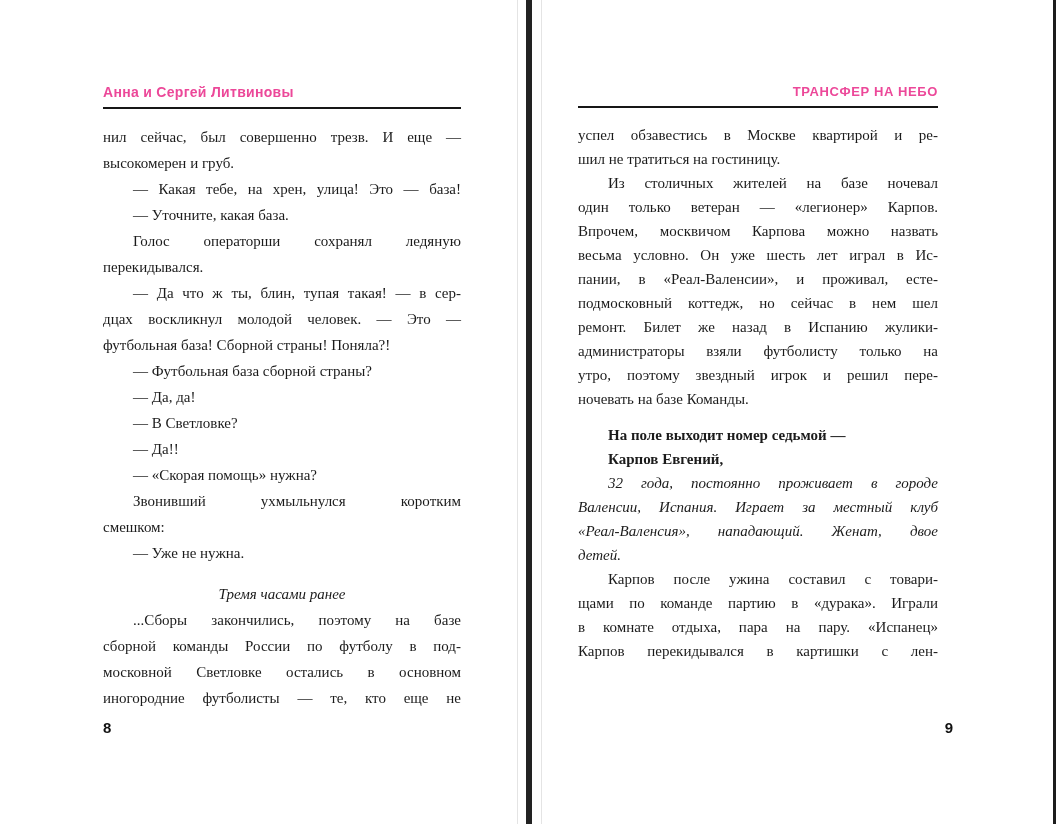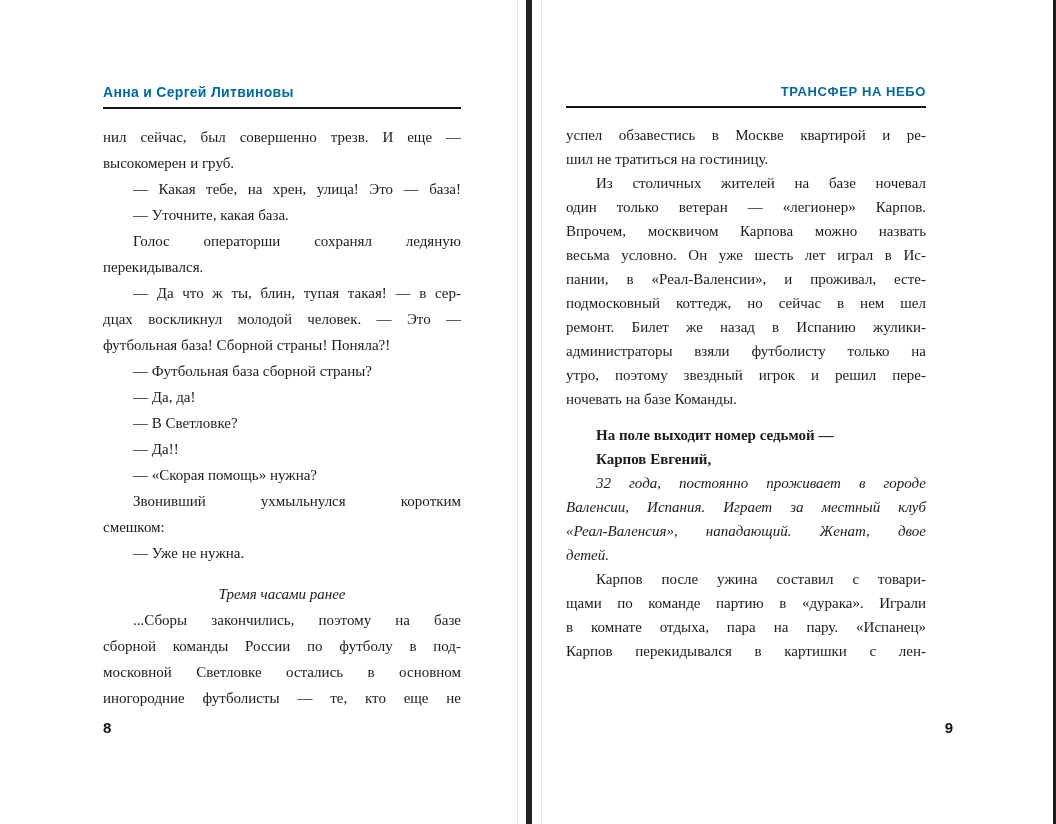--- a/index.html
+++ b/index.html
@@ -20,27 +20,27 @@
     left:526px; width:6px;
     background:#222222;
   }
   #right-edge-bar {
     position:absolute; top:0; bottom:0;
     right:0; width:3px;
     background:#1d1d1d;
   }
   .page { position:absolute; top:84px; }
   #page-left  { left:103px; width:358px; }
-  #page-right { left:566px; width:360px; }
+  #page-right { left:578px; width:360px; }
   .running-header {
     font-family:"Liberation Sans", sans-serif;
     font-weight:bold;
     font-size:14px;
     letter-spacing:0.3px;
-    color:#0369a1;
+    color:#ec4899;
     white-space:nowrap;
   }
   #page-right .running-header { text-align:right; font-size:13px; letter-spacing:0.6px; }
   .header-rule {
     border:none;
     border-top:2px solid #161616;
     margin:7px 0 0 0;
   }
   .lines { margin-top:15px; }
   .line { font-size:15px; }

